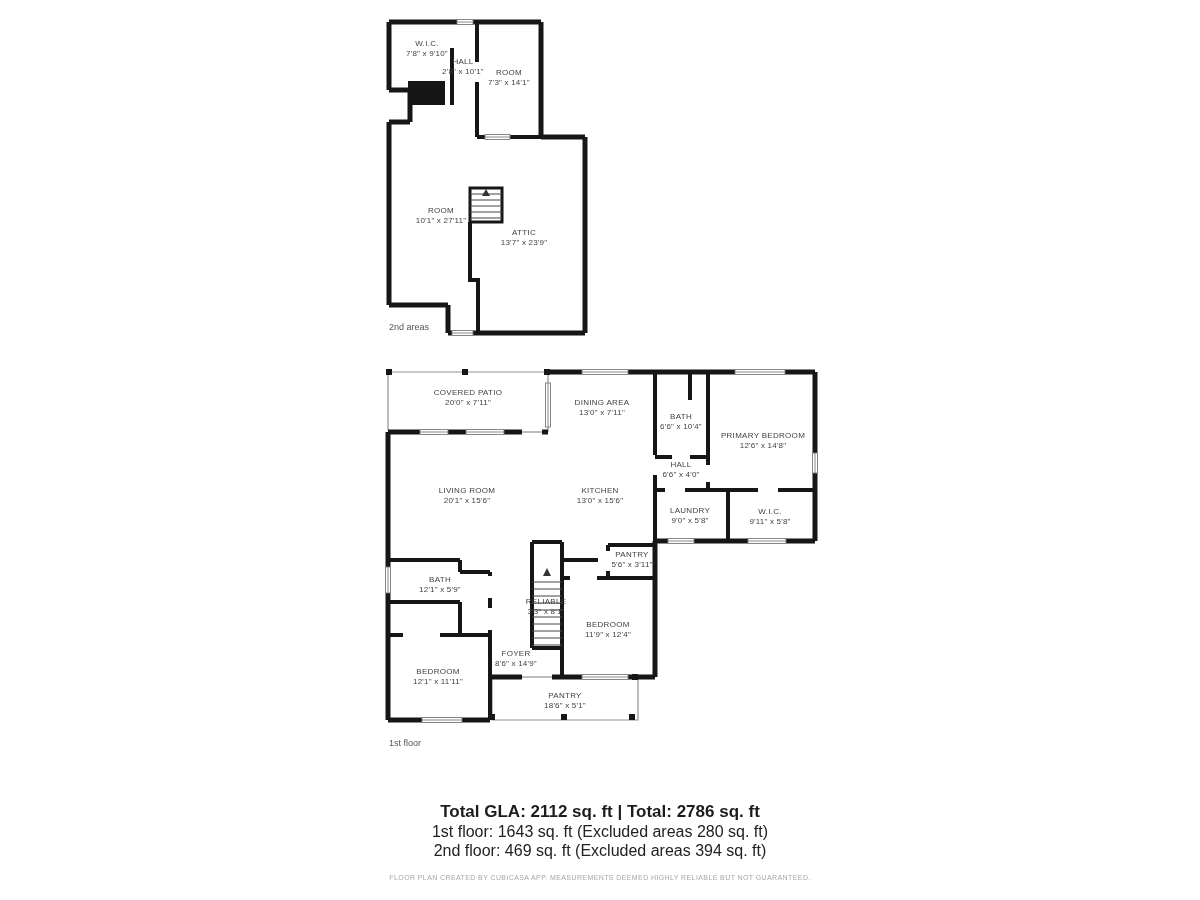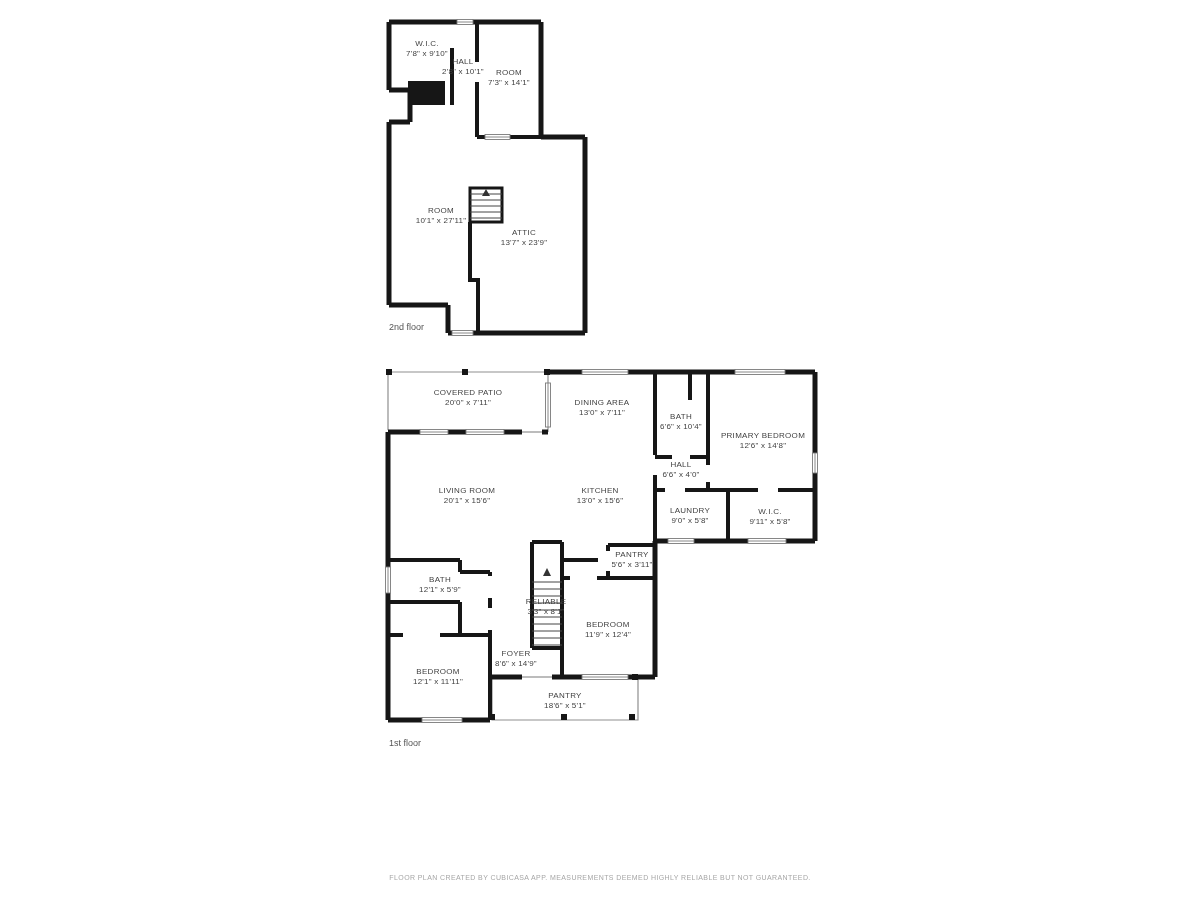--- a/index.html
+++ b/index.html
@@ -86,21 +86,21 @@
     </div>
     <div class="room" style="left:55px;top:196px">
       <div class="rname">ROOM</div>
       <div class="rdims">10'1" x 27'11"</div>
     </div>
     <div class="room" style="left:138px;top:218px">
       <div class="rname">ATTIC</div>
       <div class="rdims">13'7" x 23'9"</div>
     </div>
   </div>
-  <div class="floor-tag" style="left:389px;top:322px">2nd floor</div>
+  <div class="floor-tag" style="left:389px;top:322px">2nd areas</div>
 
   <div class="floor" style="left:386px;top:368px;width:432px;height:356px;">
     <svg width="432" height="356" viewBox="0 0 432 356">
 
       <g class="thin">
         <path d="M2,62 V4 H162 V15 M162,59 V64"></path>
         <path d="M136,64 H156"></path>
       </g>
       <g class="thin">
         <path d="M106,309 V352 H252 V309"></path>
@@ -242,17 +242,22 @@
       <div class="rname">BEDROOM</div>
       <div class="rdims">12'1" x 11'11"</div>
     </div>
     <div class="room" style="left:179px;top:333px">
       <div class="rname">PANTRY</div>
       <div class="rdims">18'6" x 5'1"</div>
     </div>
   </div>
   <div class="floor-tag" style="left:389px;top:738px">1st floor</div>
 
+  <div class="summary">
+    <div class="tot">Total GLA: 2112 sq. ft | Total: 2786 sq. ft</div>
+    <div class="ln">1st floor: 1643 sq. ft (Excluded areas 280 sq. ft)</div>
+    <div class="ln">2nd floor: 469 sq. ft (Excluded areas 394 sq. ft)</div>
+  </div>
 
   <div class="disclaimer">FLOOR PLAN CREATED BY CUBICASA APP. MEASUREMENTS DEEMED HIGHLY RELIABLE BUT NOT GUARANTEED.</div>
 
 
 </div>
 
 </body></html>

